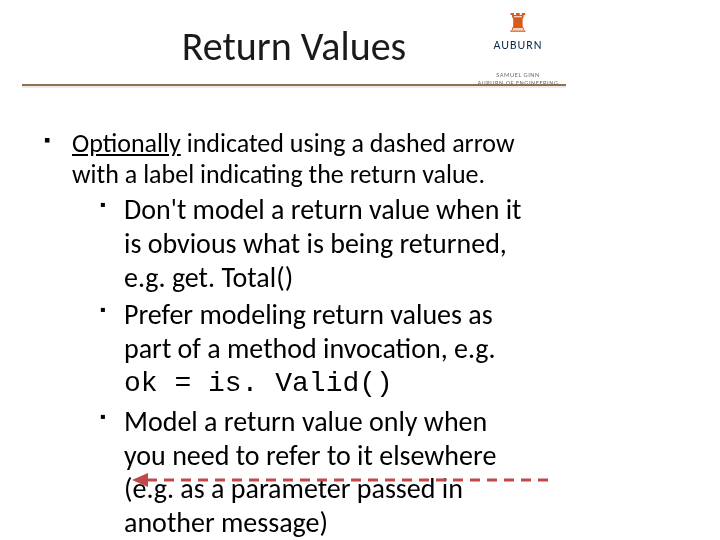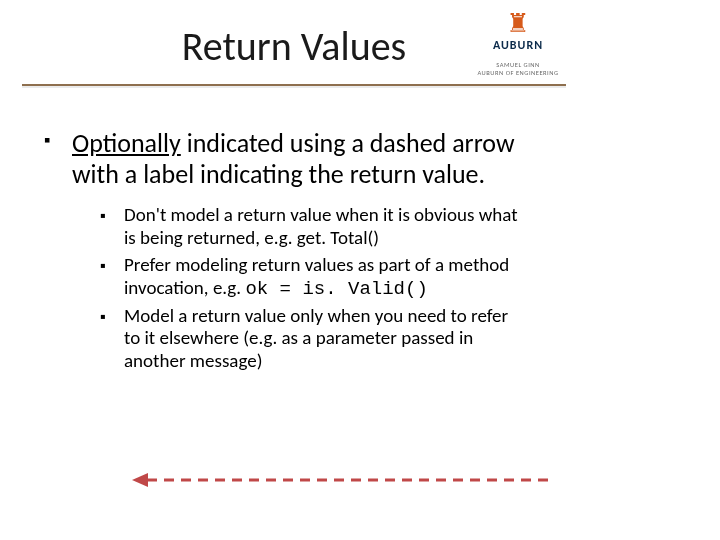--- a/index.html
+++ b/index.html
@@ -46,28 +46,28 @@
   }
   .logo .shield {
     font-size: 26px;
     line-height: 1;
     color: #d65a1a;
   }
   .logo .univ {
     font-size: 12px;
     letter-spacing: 1px;
     color: #0b2a4a;
-    font-weight: 700;
+    font-weight: 400;
     margin-top: 2px;
   }
   .logo .dept {
     font-size: 6.5px;
     letter-spacing: 0.5px;
     color: #6b6b6b;
-    margin-top: 10px;
+    margin-top: 20px;
     line-height: 1.2;
   }
   .content {
     position: absolute;
     top: 128px;
     left: 44px;
     right: 60px;
     font-size: 26px;
     line-height: 1.2;
   }
@@ -85,23 +85,23 @@
     content: "\25AA";
     position: absolute;
     left: 0;
     top: 2px;
     font-size: 18px;
     color: #000;
   }
   .underline { text-decoration: underline; }
   ul.level2 {
     list-style: none;
-    margin: 14px 0 0 0;
+    margin: 3px 0 0 0;
     padding: 0 0 0 28px;
-    font-size: 19px;
+    font-size: 28px;
   }
   ul.level2 > li {
     position: relative;
     padding-left: 24px;
     margin-bottom: 4px;
   }
   ul.level2 > li::before {
     content: "\25AA";
     position: absolute;
     left: 0;

